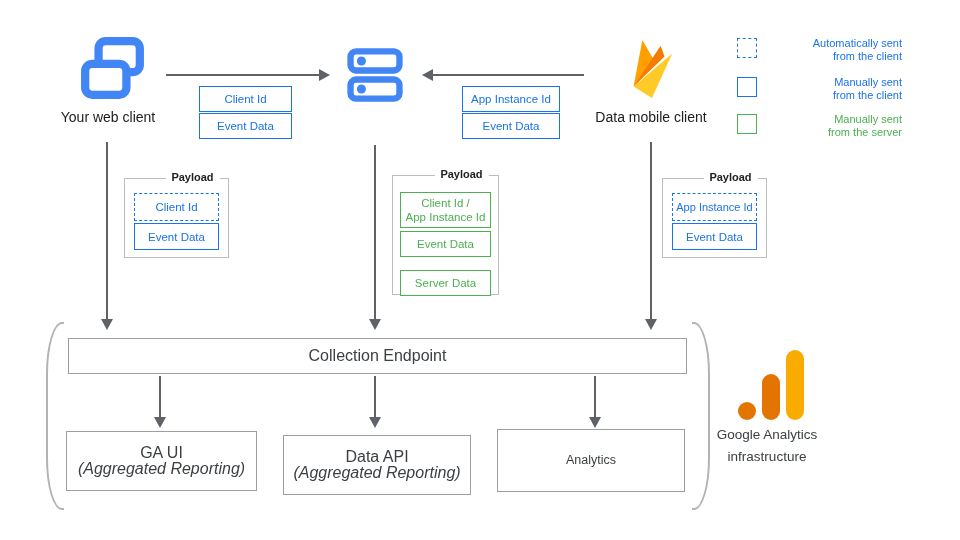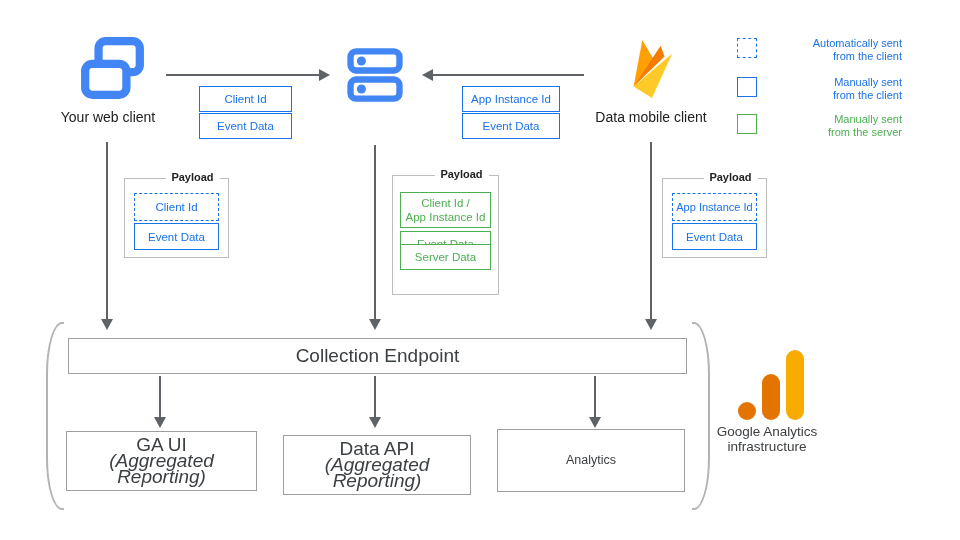--- a/index.html
+++ b/index.html
@@ -37,33 +37,33 @@
   .legend-swatch{position:absolute;width:18px;height:18px;background:#fff;}
   .legend-swatch.dashed-blue{border:1.5px dashed #1A73E8;}
   .legend-swatch.solid-blue{border:1.5px solid #1A73E8;}
   .legend-swatch.solid-green{border:1.5px solid #4CAF50;}
   .legend-text{position:absolute;font-size:11px;line-height:13px;font-weight:500;}
   .legend-text.blue{color:#1A73E8;}
   .legend-text.green{color:#4CAF50;}
 
   
   .bigbox{position:absolute;border:1px solid #9E9E9E;background:#fff;color:#3C4043;
-      font-size:19px;line-height:16px;display:flex;flex-direction:column;
+      font-size:16px;line-height:16px;display:flex;flex-direction:column;
       align-items:center;justify-content:center;text-align:center;}
   .bigbox .subtitle{font-style:italic;}
   .bigbox.bq{font-size:12.5px;line-height:15px;}
 
   
   .bracket{position:absolute;width:16px;height:184px;}
   .bracket.lft{border-left:2px solid #B3B3B3;border-top:2px solid #B3B3B3;border-bottom:2px solid #B3B3B3;
       border-radius:16px 0 0 16px / 52px 0 0 52px;}
   .bracket.rgt{border-right:2px solid #B3B3B3;border-top:2px solid #B3B3B3;border-bottom:2px solid #B3B3B3;
       border-radius:0 16px 16px 0 / 0 52px 52px 0;}
 
-  .caption{position:absolute;font-size:13.5px;line-height:15px;color:#3C4043;text-align:center;}
+  .caption{position:absolute;font-size:13.5px;line-height:22px;color:#3C4043;text-align:center;}
 </style>
 </head>
 <body>
 
 <div class="canvas">
 
   <svg class="abs" style="left:80px;top:36px" width="66" height="66" viewBox="0 0 64 64">
     <rect x="18" y="5" width="40" height="30" rx="7" fill="#ffffff" stroke="#4285F4" stroke-width="8"></rect>
     <rect x="5" y="27" width="40" height="30" rx="7" fill="#ffffff" stroke="#4285F4" stroke-width="8"></rect>
   </svg>
@@ -115,21 +115,21 @@
     <span class="fs-legend">Payload</span>
     <div class="flow-box dashed" style="left:9px;top:14px;width:83px;height:26px">Client Id</div>
     <div class="flow-box" style="left:9px;top:44px;width:83px;height:25px">Event Data</div>
   </div>
 
   <div class="fieldset" style="left:392px;top:175px;width:105px;height:118px">
     <span class="fs-legend">Payload</span>
     <div class="flow-box green preline" style="left:7px;top:16px;width:89px;height:34px;line-height:14px">Client Id /
 App Instance Id</div>
     <div class="flow-box green" style="left:7px;top:55px;width:89px;height:24px">Event Data</div>
-    <div class="flow-box green" style="left:7px;top:68px;width:89px;height:24px">Server Data</div>
+    <div class="flow-box green" style="left:7px;top:94px;width:89px;height:24px">Server Data</div>
   </div>
 
   <div class="fieldset" style="left:662px;top:178px;width:103px;height:78px">
     <span class="fs-legend">Payload</span>
     <div class="flow-box dashed" style="left:9px;top:14px;width:83px;height:26px;font-size:11px">App Instance Id</div>
     <div class="flow-box" style="left:9px;top:44px;width:83px;height:25px">Event Data</div>
   </div>
 
   <div class="bracket lft" style="left:46px;top:322px"></div>
   <div class="bracket rgt" style="left:692px;top:322px"></div>

